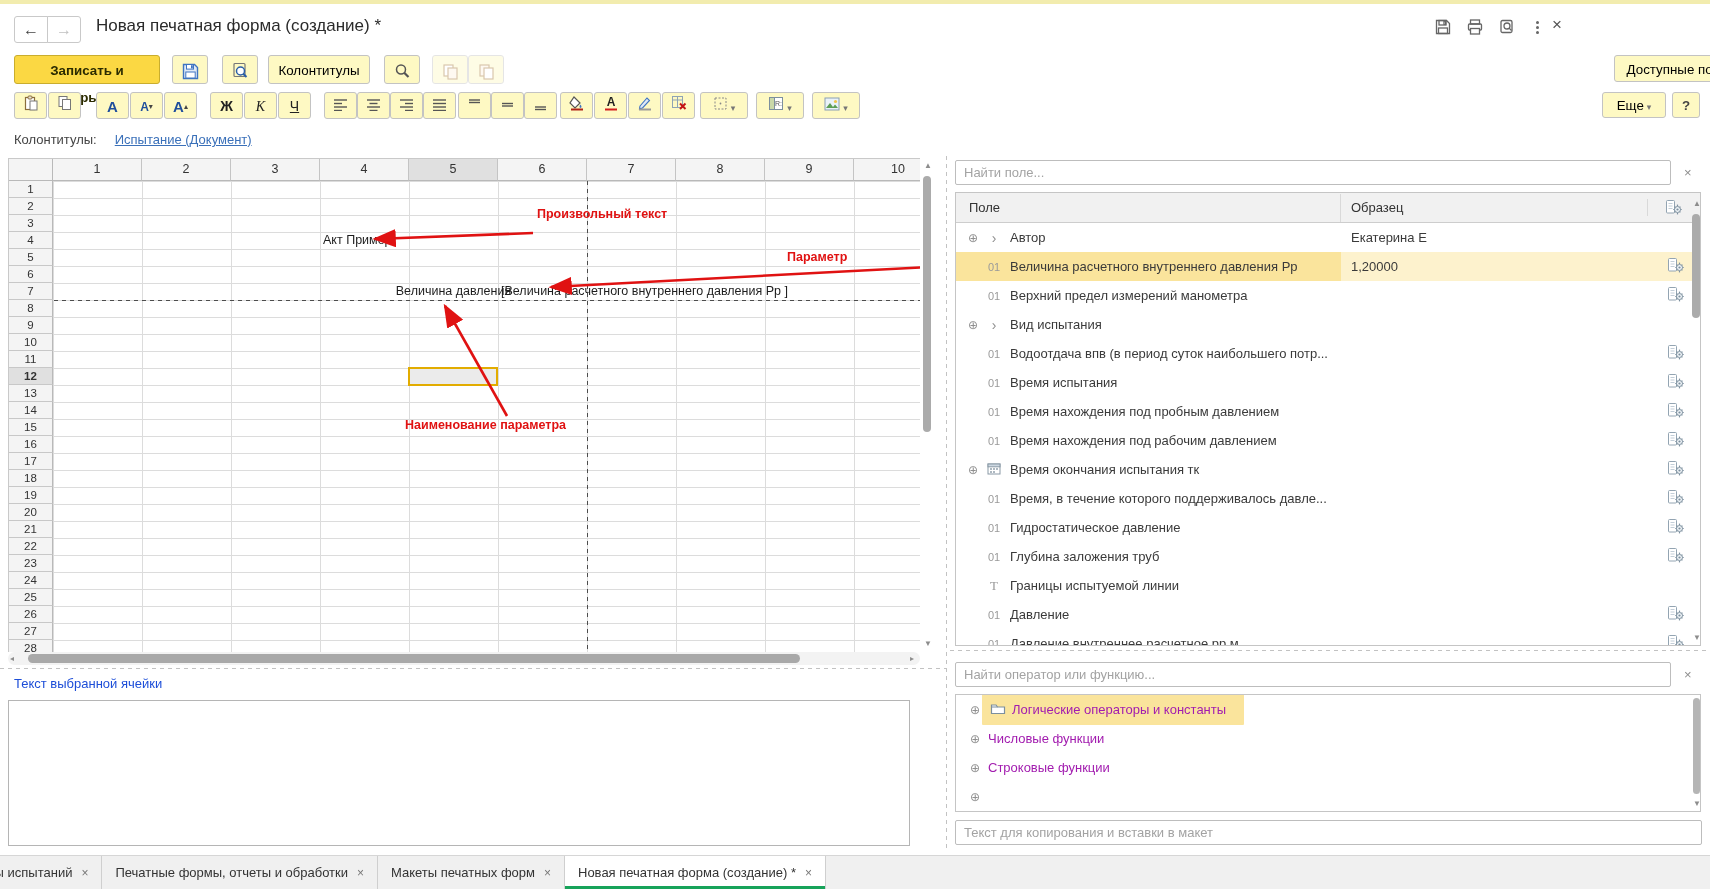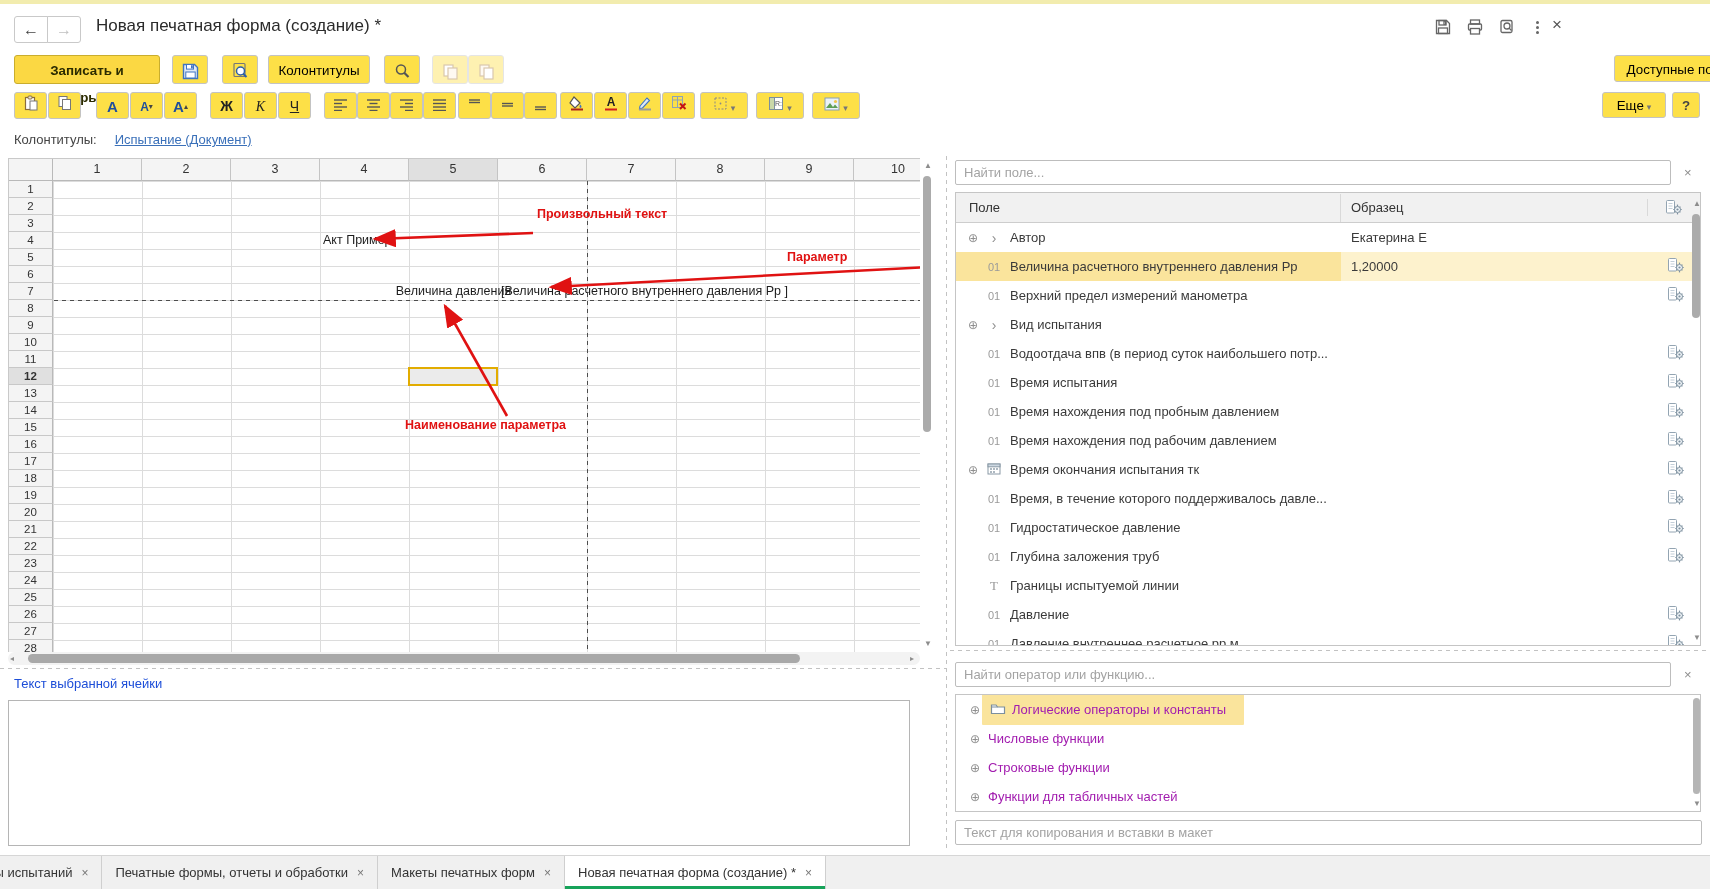--- a/index.html
+++ b/index.html
@@ -16,21 +16,21 @@
     font-size:16px;line-height:25px;text-align:center;cursor:pointer;box-sizing:border-box}
   #nav-back{left:14px;top:12px;border-radius:3px 0 0 3px;color:#444}
   #nav-fwd{left:47px;top:12px;border-radius:0 3px 3px 0;color:#c0c0c0}
   #wintitle{left:96px;top:12px;font-size:17px;color:#2b2b2b;white-space:nowrap}
   .winicon{top:13px;width:22px;height:20px;text-align:center;cursor:pointer;color:#666}
   .winicon svg{display:block;margin:1px auto}
   #kebab{left:1530px;top:15px;width:14px;cursor:pointer}
   #kebab i{display:block;width:3px;height:3px;border-radius:50%;background:#666;margin:2px auto}
   #winclose{left:1552px;top:11px;font-size:17px;color:#555;cursor:pointer}
   
-  .btn{display:inline-block;background:#fde047;border:1px solid #c3c3c3;border-radius:3px;
+  .btn{display:inline-block;background:#fef9c3;border:1px solid #c3c3c3;border-radius:3px;
     box-sizing:border-box;text-align:center;cursor:pointer;vertical-align:top}
   .tb1{height:29px;line-height:27px}
   #btn-savec{left:14px;top:55px;width:146px;background:#fbd843;border-color:#c9ad2e;font-weight:bold;color:#2b2b00}
   .iconbtn{width:36px}
   .iconbtn svg{vertical-align:middle}
   .disabled{opacity:.42;cursor:default}
   #btn-dost{left:1614px;top:55px;width:126px;height:27px;line-height:25px}
   .tb2{height:27px;line-height:25px;width:33px}
   .caretbtn{width:48px}
   .caret{color:#777;font-size:9px;margin-left:3px}
@@ -810,23 +810,20 @@
       </span>
     </div>
     <div class="fn-row">
       <span class="fn-exp">⊕</span>
       <span class="fn-hl">
         <span class="fn-label">Строковые функции</span>
       </span>
     </div>
     <div class="fn-row">
       <span class="fn-exp">⊕</span>
-      <span class="fn-hl">
-        <span class="fn-label">Функции для табличных частей</span>
-      </span>
     </div>
   </div>
 <div class="abs" id="fnscroll-thumb"></div>
 <div class="abs sb-arrow" style="left:1693px;top:800px">▼</div>
 
 <input class="search" id="copyinput" placeholder="Текст для копирования и вставки в макет" style="">
 
 <div class="abs" id="tabbar">
     <div class="tab cut">
       <span>ды испытаний</span>

